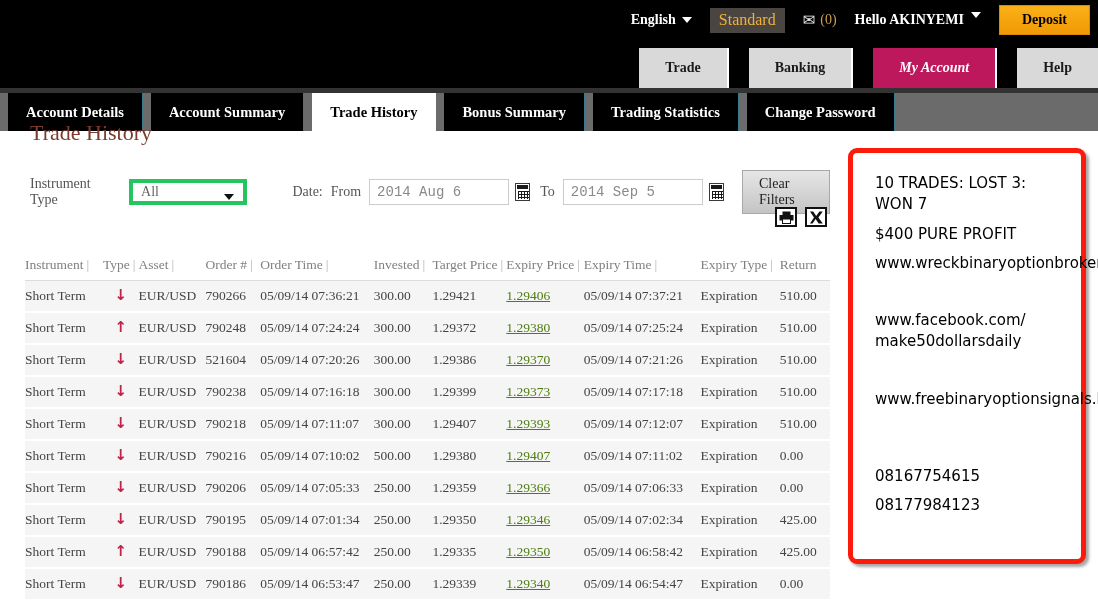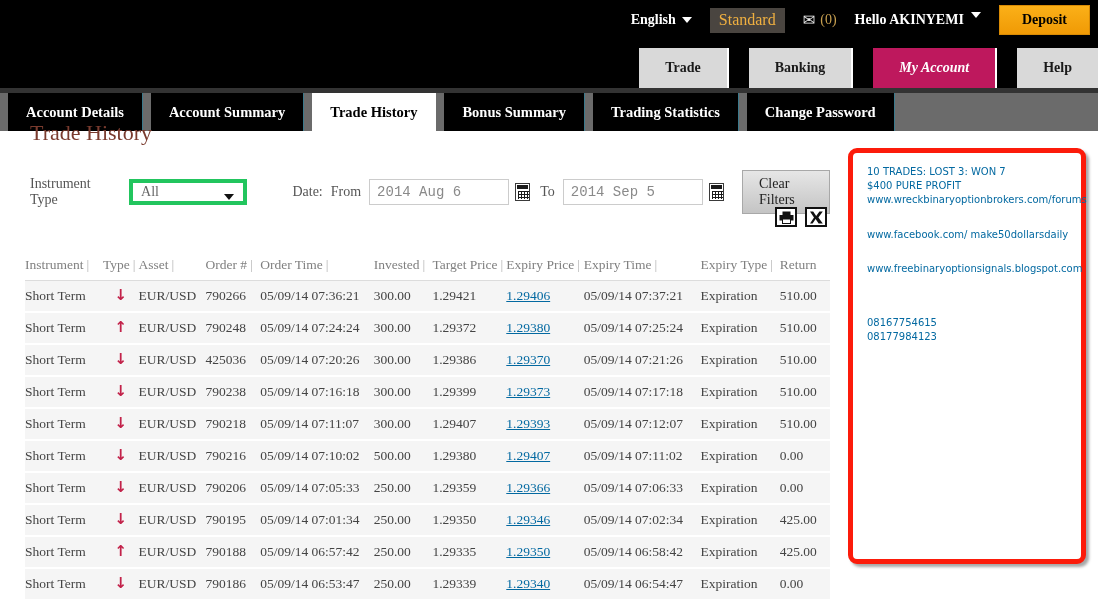--- a/index.html
+++ b/index.html
@@ -316,42 +316,42 @@
 
   .arrow-down, .arrow-up {
     display: inline-block;
     color: #c2224a;
     font-size: 15px;
     font-weight: bold;
     line-height: 1;
     font-family: "DejaVu Sans", sans-serif;
   }
   .exp-link {
-    color: #0369a1;
+    color: #4d7c0f;
     text-decoration: underline;
     cursor: pointer;
   }
 
   
   .annot {
     position: absolute;
     left: 848px; top: 148px;
     width: 238px; height: 416px;
     border: 5px solid #fc1b0a;
     border-radius: 9px;
     background: #ffffff;
     box-sizing: border-box;
     padding: 12px 12px 0 14px;
     box-shadow: 3px 3px 3px rgba(0,0,0,0.35);
   }
   .annot p {
-    margin: 0;
-    color: #0369a1;
+    margin: 8px;
+    color: #000000;
     font-family: "DejaVu Sans", sans-serif;
-    font-size: 10px;
+    font-size: 15px;
     line-height: 1.42;
   }
   .annot .gap { height: 20px; }
   .annot .gap-big { height: 40px; }
 </style>
 </head>
 <body>
 
 <div class="topbar">
   <div class="topbar-inner">
@@ -472,21 +472,21 @@
             <td class="c-target">1.29372</td>
             <td class="c-expprice"><span class="exp-link">1.29380</span></td>
             <td class="c-etime">05/09/14 07:25:24</td>
             <td class="c-etype">Expiration</td>
             <td class="c-return">510.00</td>
           </tr>
           <tr>
             <td class="c-instrument">Short Term</td>
             <td class="c-type"><span class="arrow-down">↓</span></td>
             <td class="c-asset">EUR/USD</td>
-            <td class="c-order">425036</td>
+            <td class="c-order">521604</td>
             <td class="c-otime">05/09/14 07:20:26</td>
             <td class="c-invested">300.00</td>
             <td class="c-target">1.29386</td>
             <td class="c-expprice"><span class="exp-link">1.29370</span></td>
             <td class="c-etime">05/09/14 07:21:26</td>
             <td class="c-etype">Expiration</td>
             <td class="c-return">510.00</td>
           </tr>
           <tr>
             <td class="c-instrument">Short Term</td>

